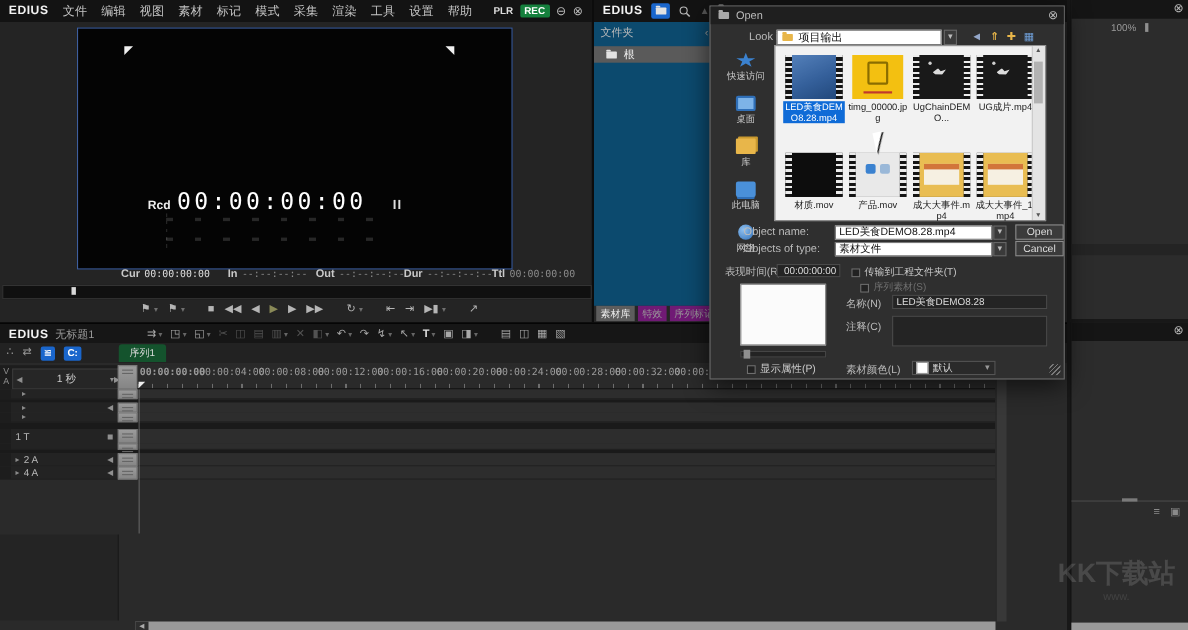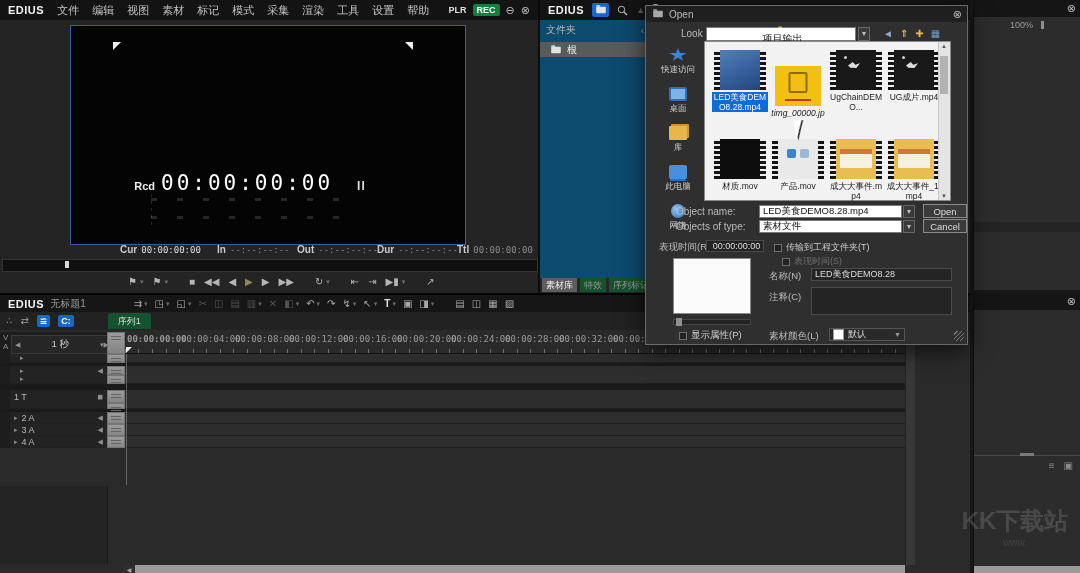--- a/index.html
+++ b/index.html
@@ -20,21 +20,21 @@
   #videoarea{position:absolute;left:70px;top:25px;width:394px;height:218px;background:#040404;border:1px solid #3d5e9e;}
   .mark{position:absolute;width:0;height:0;}
   .mark.l{left:42px;top:16px;border-top:8px solid #f0f0f0;border-right:8px solid transparent;}
   .mark.r{left:334px;top:16px;border-top:8px solid #f0f0f0;border-left:8px solid transparent;}
   #rcdline{position:absolute;left:0;right:0;top:145px;display:flex;justify-content:center;align-items:baseline;gap:6px;transform:translateX(-18px);}
   #rcdline .rcd{font-size:11px;color:#eee;font-weight:bold;}
   #rcdline .tc{font-size:21px;color:#fff;letter-spacing:3px;font-family:"DejaVu Sans Mono",monospace;}
   #rcdline .pause{font-size:12px;color:#ddd;font-weight:bold;margin-left:18px;letter-spacing:1px;}
   .ghost{position:absolute;height:3px;background:repeating-linear-gradient(90deg,rgba(255,255,255,.14) 0 6px,transparent 6px 26px);}
   .ghostv{position:absolute;width:1px;background:repeating-linear-gradient(180deg,rgba(255,255,255,.14) 0 3px,transparent 3px 7px);}
-  #pstatus{position:absolute;left:0;top:244px;width:538px;height:11px;font-size:10px;margin-left:10px;}
+  #pstatus{position:absolute;left:0;top:244px;width:538px;height:11px;font-size:10px;}
   #pstatus .stat{position:absolute;top:0;white-space:nowrap;}
   #pstatus .stat b{color:#c9c9c9;font-weight:bold;margin-right:4px;}
   #pstatus .stat i{font-style:normal;color:#8a8a8a;font-family:"DejaVu Sans Mono",monospace;font-size:9px;}
   #pstatus .stat.bright i{color:#dedede;}
   #pstatus .stat:nth-child(1){left:110px;} #pstatus .stat:nth-child(2){left:207px;}
   #pstatus .stat:nth-child(3){left:287px;} #pstatus .stat:nth-child(4){left:367px;}
   #pstatus .stat:nth-child(5){left:447px;}
   #pslider{position:absolute;left:2px;top:259px;width:534px;height:11px;background:#101010;border:1px solid #333;}
   #pslider .handle{position:absolute;left:62px;top:1px;width:4px;height:7px;background:#d8d8d8;}
   #transport{position:absolute;left:128px;top:276px;display:flex;align-items:center;gap:9px;}
@@ -49,21 +49,21 @@
   .bluebtn{width:17px;height:14px;background:#1a66cc;border-radius:2px;display:flex;align-items:center;justify-content:center;}
   .fold{display:inline-block;width:12px;height:8px;background:#e8b64a;border-radius:1px;position:relative;}
   .fold::before{content:"";position:absolute;top:-2px;left:0;width:5px;height:2px;background:inherit;border-radius:1px 1px 0 0;}
   .fold.white{background:#e2e2e2;} .fold.gray{background:#a9a9a9;} .fold.mini{transform:scale(.8);}
   .dimtri{color:#555;font-size:9px;}
   #binfolders{position:absolute;left:0;top:20px;width:110px;height:258px;background:#0c4a6e;border-right:3px solid #f9a8d4;}
   #binfolders .hdr{display:flex;align-items:center;font-size:10px;color:#b9b9b9;padding:3px 6px;}
   #binfolders .hdr .chev{margin-left:auto;color:#999;}
   #binroot{margin-top:2px;height:15px;background:#5a5a5a;display:flex;align-items:center;gap:5px;padding-left:10px;font-size:10px;color:#f0f0f0;}
   #bintabs{position:absolute;left:0;bottom:1px;height:14px;display:flex;gap:3px;padding-left:2px;}
-  #bintabs span{font-size:9px;color:#999;padding:1px 4px;background:#14532d;}
+  #bintabs span{font-size:9px;color:#999;padding:1px 4px;background:#701a75;}
   #bintabs span.active{background:#5d5d5d;color:#efefef;}
 
   
   #pal-top{left:973px;top:0;width:107px;height:290px;background:#2c2c2c;border-left:1px solid #0e0e0e;}
   #pal-top .zoomrow{display:flex;align-items:center;gap:8px;padding:3px 0 0 36px;font-size:9px;color:#9a9a9a;}
   #pal-top .zhandle{width:3px;height:8px;background:#8f8f8f;}
   #pal-top .strip{position:absolute;left:0;top:222px;width:100%;height:10px;background:#242424;}
   #pal-bot{left:973px;top:293px;width:107px;height:280px;background:#2c2c2c;border-left:1px solid #0e0e0e;}
   #pal-bot .div{position:absolute;left:0;top:162px;width:100%;height:1px;background:#4a4a4a;}
   #pal-bot .divh{position:absolute;left:46px;top:160px;width:14px;height:3px;background:#7a7a7a;}
@@ -120,40 +120,40 @@
   #tl-belowtracks{position:absolute;left:0;top:191px;width:107px;height:78px;background:#242424;border-right:1px solid #191919;}
   #vsb{position:absolute;left:905px;top:37px;width:9px;height:233px;background:#383838;border-left:1px solid #222;}
   #hsb{position:absolute;left:123px;top:270px;width:782px;height:8px;background:#9a9a9a;display:flex;}
   #hsb .larr{width:12px;background:#2e2e2e;color:#aaa;font-size:6px;display:flex;align-items:center;justify-content:center;}
 
   
   #dialog{left:645px;top:5px;width:323px;height:340px;background:#2f2f2f;border:1px solid #6a6a6a;z-index:10;box-shadow:0 6px 22px rgba(0,0,0,.65);box-sizing:border-box;}
   #dialog .tbar{height:16px;background:#1f1f1f;gap:5px;padding-left:6px;font-size:10px;}
   #lookin{position:absolute;left:0;top:20px;width:100%;height:15px;display:flex;align-items:center;font-size:10px;color:#bbb;}
   #lookin .lbl{margin-left:35px;}
-  #lookin .combo{position:absolute;left:60px;width:150px;height:14px;background:#fff;border:1px solid #7a7a7a;display:flex;align-items:center;gap:4px;padding-left:3px;color:#111;font-size:10px;box-sizing:border-box;flex-direction:column;}
+  #lookin .combo{position:absolute;left:60px;width:150px;height:14px;background:#fff;border:1px solid #7a7a7a;display:flex;align-items:center;gap:4px;padding-left:3px;color:#111;font-size:10px;box-sizing:border-box;}
   #lookin .dd{position:absolute;left:212px;width:12px;height:14px;background:#3a3a3a;border:1px solid #666;color:#bbb;font-size:7px;display:flex;align-items:center;justify-content:center;box-sizing:border-box;}
   #navicons{position:absolute;left:237px;display:flex;gap:7px;align-items:center;}
   #navicons span{font-size:10px;}
   .nav-blue{color:#94a7c9;} .nav-yellow{color:#e8b64a;font-weight:bold;} .nav-view{color:#6f9fd8;}
   #dside{position:absolute;left:8px;top:42px;width:48px;display:flex;flex-direction:column;gap:11px;align-items:center;}
   .sideitem{display:flex;flex-direction:column;align-items:center;gap:2px;}
   .sideitem .silabel{font-size:8.5px;color:#ccc;}
   .si{width:18px;height:14px;display:block;}
   .si-star .si{background:#3b82d0;clip-path:polygon(50% 0%,61% 35%,98% 35%,68% 57%,79% 91%,50% 70%,21% 91%,32% 57%,2% 35%,39% 35%);}
   .si-desktop .si{background:#7db3e8;border:2px solid #2f6fb8;border-radius:2px;box-sizing:border-box;}
   .si-library .si{background:#e8b64a;border-radius:1px;box-shadow:2px -2px 0 #c9992f;}
   .si-pc .si{background:#4a90d9;border-radius:2px;box-shadow:0 3px 0 -1px #2f6fb8;}
   .si-net .si{width:14px;height:14px;border-radius:50%;background:radial-gradient(circle at 35% 35%,#8fc0ef,#2f6fb8);}
   #filelist{position:absolute;left:58px;top:35px;width:247px;height:160px;background:#f2f2f2;border:1px solid #8a8a8a;box-sizing:border-box;}
   #flsb{position:absolute;right:0;top:0;width:11px;height:100%;background:#e4e4e4;border-left:1px solid #c9c9c9;font-size:6px;color:#555;text-align:center;}
   #flsb .up{position:absolute;top:1px;left:2px;} #flsb .dn{position:absolute;bottom:1px;left:2px;}
   #flsb .thm{position:absolute;left:1px;top:14px;width:8px;height:38px;background:#b2b2b2;}
   #files .file{position:absolute;width:56px;}
-  #files .file:nth-child(1){left:7px;top:8px;}  #files .file:nth-child(2){left:65px;top:24px;font-style:italic;}
+  #files .file:nth-child(1){left:7px;top:8px;}  #files .file:nth-child(2){left:65px;top:8px;}
   #files .file:nth-child(3){left:123px;top:8px;} #files .file:nth-child(4){left:181px;top:8px;}
   #files .file:nth-child(5){left:7px;top:97px;}  #files .file:nth-child(6){left:65px;top:97px;}
   #files .file:nth-child(7){left:123px;top:97px;} #files .file:nth-child(8){left:181px;top:97px;}
   .thumb{width:52px;height:40px;margin:0 auto;position:relative;background:#1a1a1a;display:flex;}
   .thumb .sp{width:6px;background:repeating-linear-gradient(180deg,#ececec 0 2px,#141414 2px 5px);}
   .thumb .inner{flex:1;}
   .k-image .thumb{width:46px;background:#f3c011;}
   .k-image .inner{position:relative;background:#f3c011;}
   .k-image .inner::after{content:"";position:absolute;left:50%;top:6px;transform:translateX(-50%);width:15px;height:17px;border:2px solid #8a6d00;border-radius:2px;}
   .k-image .inner::before{content:"";position:absolute;left:50%;bottom:5px;transform:translateX(-50%);width:26px;height:2px;background:#c0392b;}
@@ -437,30 +437,20 @@
         <span>2 A</span>
         <span class="rt">◀</span>
       </div>
       <div class="thandle"></div>
       <div class="tlane"></div>
     </div>
     <div class="trow b" style="height:12px">
       <div class="tstrip"></div>
       <div class="thead">
         <span class="exp">▸</span>
-        <span>3 A</span>
-        <span class="rt">◀</span>
-      </div>
-      <div class="thandle"></div>
-      <div class="tlane"></div>
-    </div>
-    <div class="trow b" style="height:12px">
-      <div class="tstrip"></div>
-      <div class="thead">
-        <span class="exp">▸</span>
         <span>4 A</span>
         <span class="rt">◀</span>
       </div>
       <div class="thandle"></div>
       <div class="tlane"></div>
     </div>
   </div>
 
   <div id="tl-belowtracks"></div>
   <div id="vsb"></div>
@@ -599,21 +589,21 @@
 
   <div class="drow" style="left:13px;top:235px;font-size:9.5px">表现时间(R)</div>
   <div class="dfield" style="position:absolute;left:60px;top:234px;width:58px;height:12px;justify-content:center">00:00:00:00</div>
 
   <div class="drow" style="left:128px;top:235px;font-size:9px;color:#ccc">
     <span class="cb"></span>
     <span>传输到工程文件夹(T)</span>
   </div>
   <div class="drow dim" style="left:136px;top:249px;font-size:9px">
     <span class="cb"></span>
-    <span>表现时间(S)</span>
+    <span>序列素材(S)</span>
   </div>
 
   <div id="dpreview"></div>
   <div id="dpslider">
       <span class="h"></span>
     </div>
 
   <div class="drow" style="left:123px;top:264px;font-size:9.5px">名称(N)</div>
   <div class="dfield" style="position:absolute;left:165px;top:262px;width:141px;height:13px">LED美食DEMO8.28</div>
   <div class="drow" style="left:123px;top:285px;font-size:9.5px">注释(C)</div>

